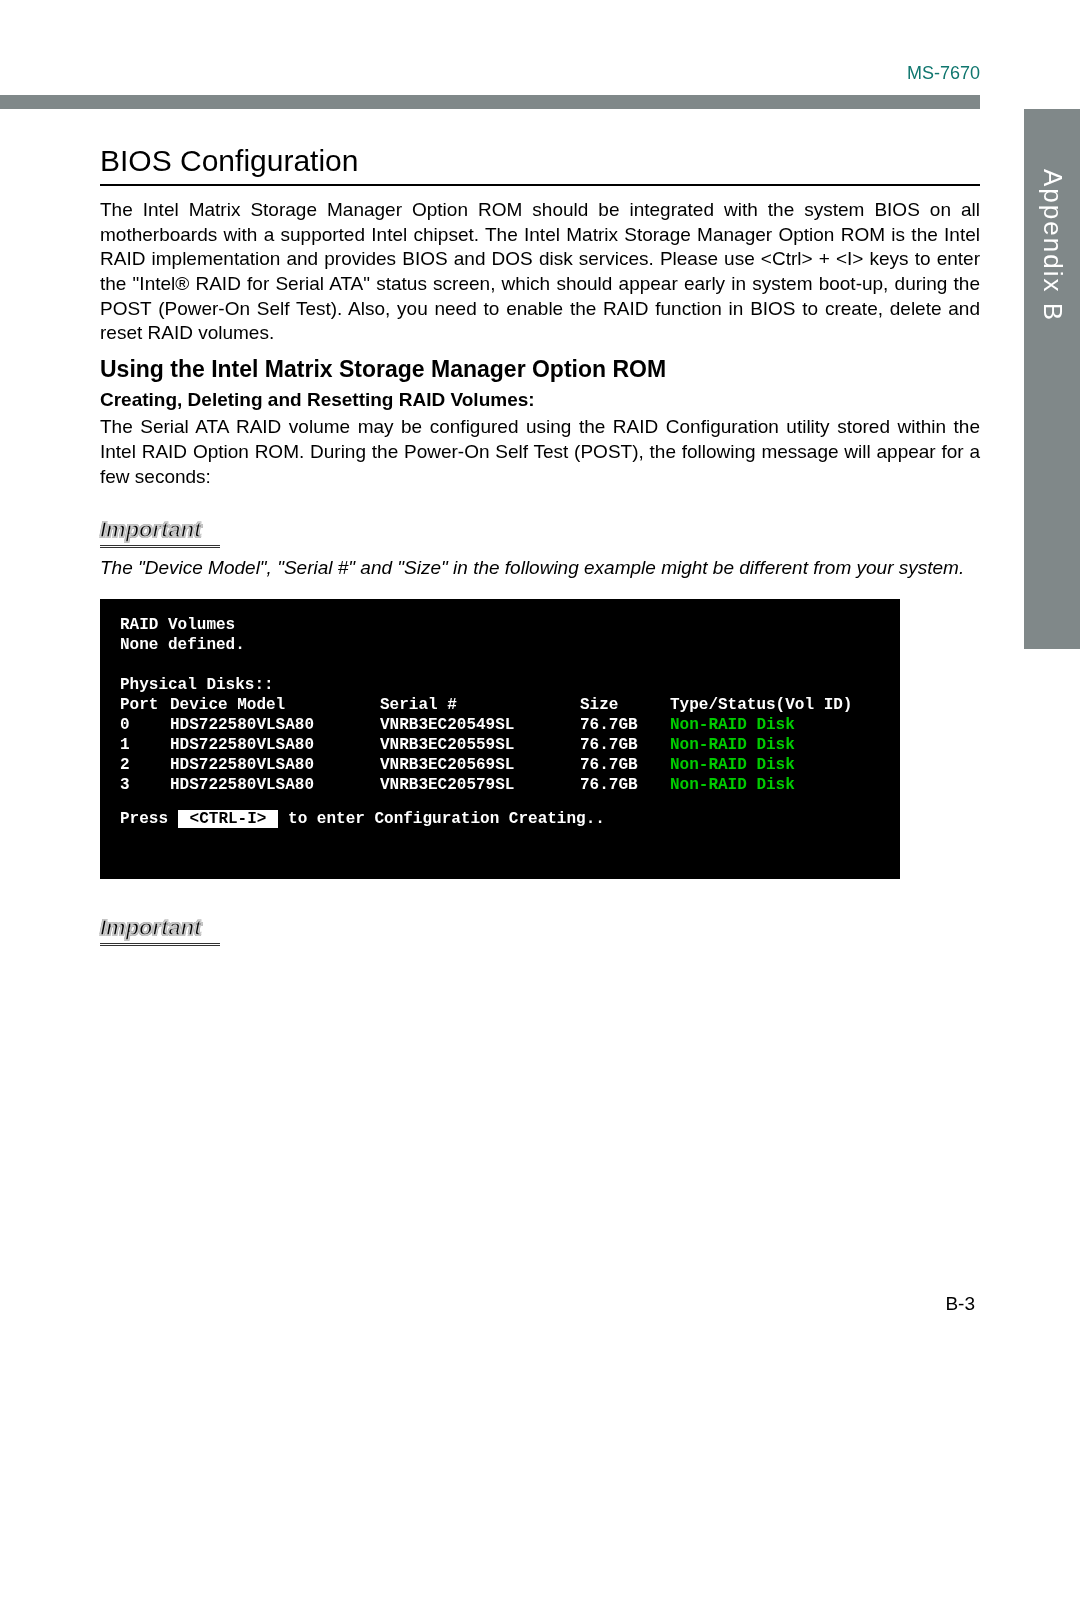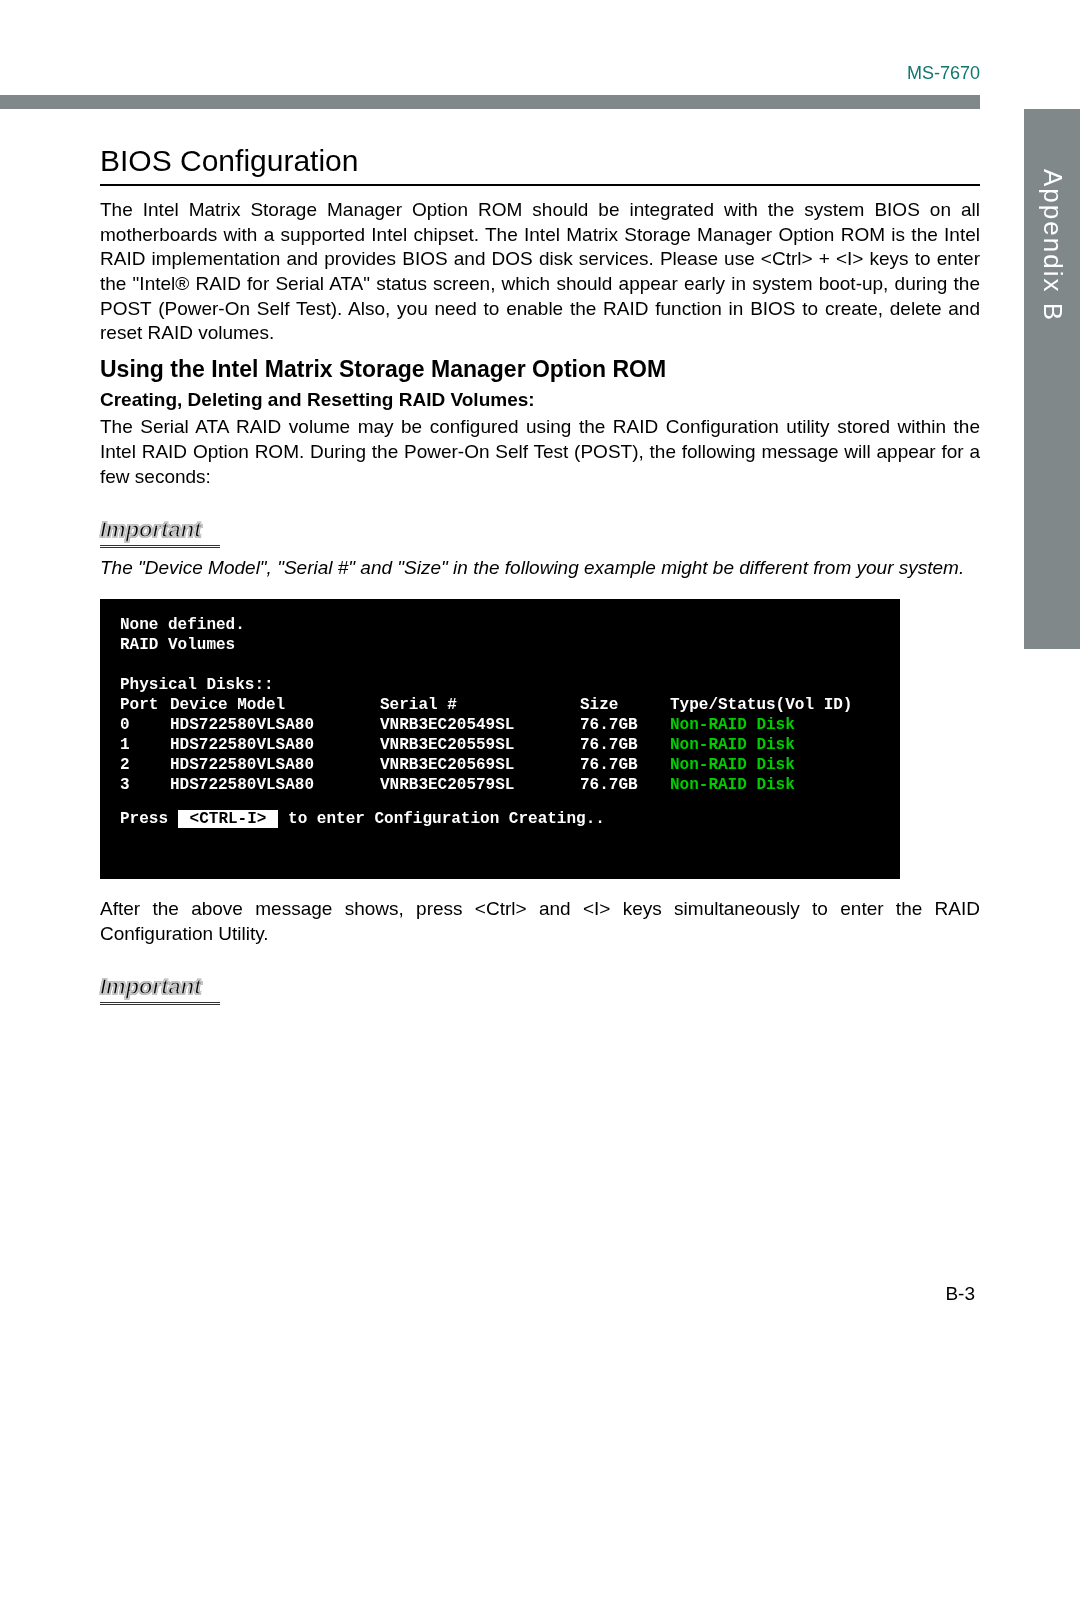--- a/index.html
+++ b/index.html
@@ -126,21 +126,21 @@
     margin-top: 14px;
   }
   .ctrl-key {
     background: #fff;
     color: #000;
     padding: 0 12px;
     font-weight: bold;
   }
   .page-number {
     position: absolute;
-    bottom: 314px;
+    bottom: 304px;
     right: 105px;
     font-size: 19px;
   }
 </style>
 </head>
 <body>
 
 <div class="model-number">MS-7670</div>
 <div class="top-bar"></div>
 
@@ -158,22 +158,22 @@
   <div class="subtitle">Using the Intel Matrix Storage Manager Option ROM</div>
   <div class="sub-sub">Creating, Deleting and Resetting RAID Volumes:</div>
 
   <div class="body-text">The Serial ATA RAID volume may be configured using the RAID Configuration utility stored within the Intel RAID Option ROM. During the Power-On Self Test (POST), the following message will appear for a few seconds:</div>
 
   <div class="important-label">Important</div>
   <div class="important-underline"></div>
   <div class="italic-text">The "Device Model", "Serial #" and "Size" in the following example might be different from your system.</div>
 
   <div class="bios-box">
+    <div>RAID Volumes</div>
     <div>None defined.</div>
-    <div>RAID Volumes</div>
     <br>
     <div>Physical Disks::</div>
     <div class="bios-row">
       <span class="col-port">Port</span>
       <span class="col-model">Device Model</span>
       <span class="col-serial">Serial #</span>
       <span class="col-size">Size</span>
       <span>Type/Status(Vol ID)</span>
     </div>
 
@@ -204,20 +204,19 @@
       <span class="col-serial">VNRB3EC20579SL</span>
       <span class="col-size">76.7GB</span>
       <span class="col-status">Non-RAID Disk</span>
     </div>
 
     <div class="press-line">
       <span>Press </span><span class="ctrl-key">&lt;CTRL-I&gt;</span><span> to enter Configuration Creating..</span>
     </div>
   </div>
 
-  <div class="body-text">After the above message shows, press &lt;Ctrl&gt; and &lt;I&gt; keys simultaneously to enter the RAID Configuration Utility.</div>
 
   <div class="important-label">Important</div>
   <div class="important-underline"></div>
 
 </div>
 
 <div class="page-number">B-3</div>
 
 </body></html>

